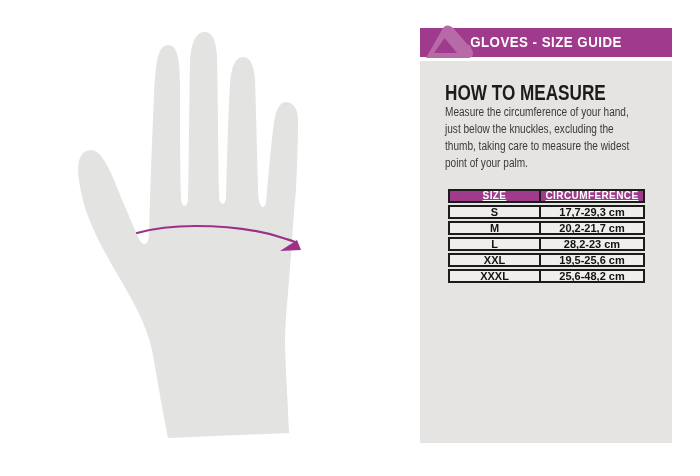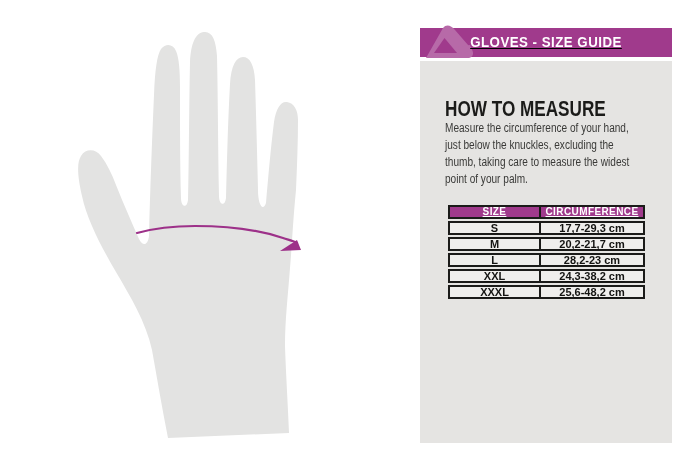--- a/index.html
+++ b/index.html
@@ -7,31 +7,31 @@
   .stage{position:relative;width:700px;height:476px;background:#ffffff;overflow:hidden;}
 
   
   .hand-svg{position:absolute;left:0;top:0;}
   .hand-shape{fill:var(--hand-fill);}
   .arrow-line{fill:none;stroke:var(--arrow-purple);stroke-width:2.2;stroke-linecap:round;}
   .arrow-head{fill:var(--arrow-purple);}
 
   
   .header-bar{position:absolute;left:420px;top:28px;width:252px;height:29px;
-    background:var(--brand-purple);text-decoration:underline;}
+    background:var(--brand-purple);}
   .header-title{display:block;width:100%;text-align:center;color:#ffffff;
     font-weight:bold;font-size:14px;line-height:29px;letter-spacing:.5px;
     transform:scaleX(.95);transform-origin:50% 50%;white-space:nowrap;}
   .brand-logo{position:absolute;left:2px;top:-3px;width:52px;height:37px;}
   .logo-light{fill:var(--logo-light);}
   .logo-counter{fill:var(--brand-purple);}
 
   
   .panel{position:absolute;left:420px;top:61px;width:252px;height:382px;
-    background:var(--panel-bg);box-sizing:border-box;padding:16px 12px 0 25px;}
+    background:var(--panel-bg);box-sizing:border-box;padding:0 12px 0 25px;}
   .measure-heading{margin:21px 0 0 0;font-size:22px;line-height:22px;font-weight:bold;
     color:var(--ink);letter-spacing:0;transform:scaleX(.78);transform-origin:0 50%;
     white-space:nowrap;}
   .measure-body{}
   .measure-line{font-size:12px;line-height:17px;color:#3a3a38;white-space:nowrap;
     transform:scaleX(.84);transform-origin:0 50%;}
 
   
   .size-table{margin:17px 0 0 3px;width:197px;}
   .t-row{display:flex;align-items:stretch;height:14px;box-sizing:border-box;
@@ -119,21 +119,21 @@
       <div class="t-row data">
         <div class="cell cell-size">M</div>
         <div class="cell cell-circ">20,2-21,7 cm</div>
       </div>
       <div class="t-row data">
         <div class="cell cell-size">L</div>
         <div class="cell cell-circ">28,2-23 cm</div>
       </div>
       <div class="t-row data">
         <div class="cell cell-size">XXL</div>
-        <div class="cell cell-circ">24,3-38,2 cm</div>
+        <div class="cell cell-circ">19,5-25,6 cm</div>
       </div>
       <div class="t-row data">
         <div class="cell cell-size">XXXL</div>
         <div class="cell cell-circ">25,6-48,2 cm</div>
       </div>
     </div>
   </div>
 
 </div>
 

